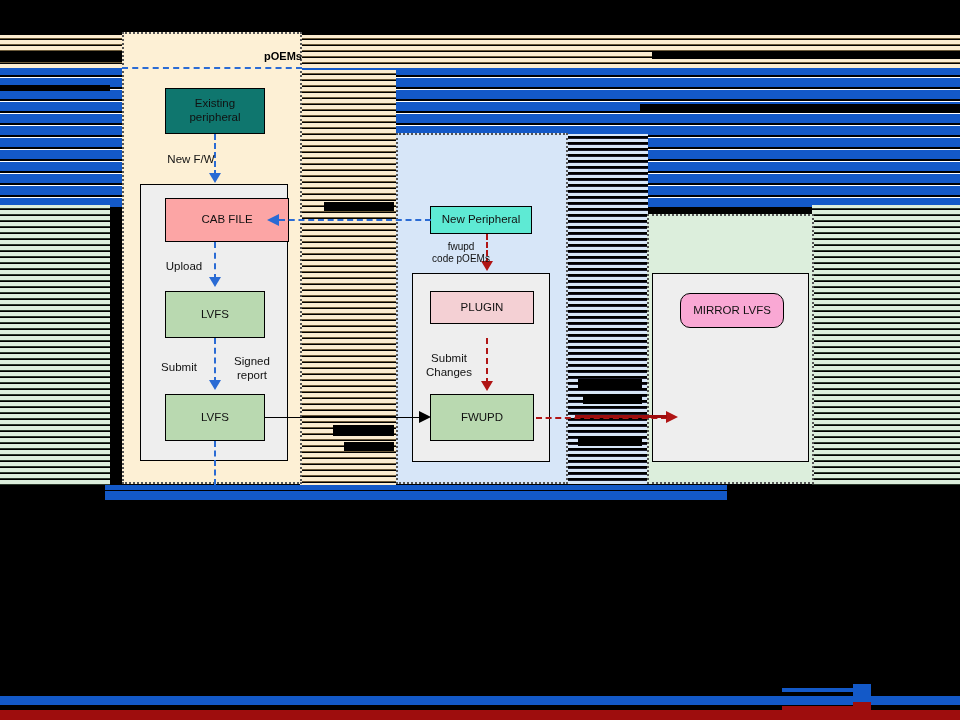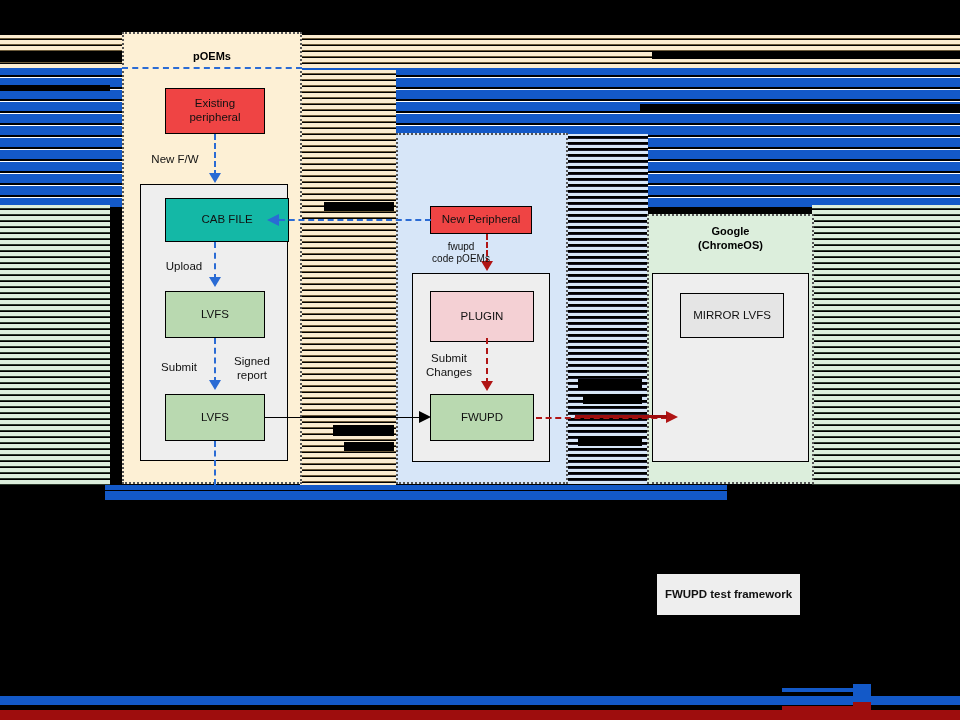--- a/index.html
+++ b/index.html
@@ -1,21 +1,21 @@
 <!DOCTYPE html>
 <html><head>
 <meta charset="utf-8">
 <style>
   html,body{margin:0;padding:0;background:#000;}
   #stage{position:relative;width:960px;height:720px;background:#000;overflow:hidden;
          font-family:"Liberation Sans","DejaVu Sans",sans-serif;}
 
   
   .panel{position:absolute;border:2px dotted #555;box-sizing:border-box;}
-  .panel-title{position:absolute;left:0;right:0;text-align:center;font-weight:bold;
+  .panel-title{position:absolute;left:0;right:0;text-align:right;font-weight:bold;
                font-size:11px;color:#000;line-height:1.25;}
   .inner{position:absolute;background:#eeeeee;border:1px solid #000;box-sizing:border-box;}
   .node{position:absolute;box-sizing:border-box;border:1px solid #000;
         display:flex;align-items:center;justify-content:center;
         font-size:11.5px;color:#111;text-align:center;line-height:1.2;}
   .lbl{position:absolute;font-size:11.5px;color:#111;line-height:1.2;text-align:center;}
 
   
   .vdash{position:absolute;border-left:2px dashed #2a6bd4;}
   .vdash-red{position:absolute;border-left:2px dashed #b01515;}
@@ -69,34 +69,34 @@
   <div class="glitch blackbar" style="left:344px;top:442px;width:50px;height:9px;"></div>
 
   <div class="glitch blackbar" style="left:578px;top:379px;width:64px;height:9px;"></div>
   <div class="glitch blackbar" style="left:583px;top:394px;width:59px;height:10px;"></div>
   <div class="glitch blackbar" style="left:578px;top:436px;width:64px;height:10px;"></div>
 
   <div class="panel" style="left:122px;top:32px;width:180px;height:452px;background:#fdf0d5;">
   </div>
   <div class="panel-title" style="left:122px;top:50px;width:180px;">pOEMs</div>
 
-  <div class="node" style="left:165px;top:88px;width:100px;height:46px;background:#ef4444;">
+  <div class="node" style="left:165px;top:88px;width:100px;height:46px;background:#0f766e;">
     <div>
       <div>Existing</div>
       <div>peripheral</div>
     </div>
   </div>
 
   <div class="vdash" style="left:214px;top:134px;height:42px;"></div>
   <div class="tri-down" style="left:209px;top:173px;border-top:10px solid #2a6bd4;"></div>
-  <div class="lbl" style="left:140px;top:153px;width:70px;">New F/W</div>
+  <div class="lbl" style="left:156px;top:153px;width:70px;">New F/W</div>
 
   <div class="inner" style="left:140px;top:184px;width:148px;height:277px;"></div>
 
-  <div class="node" style="left:165px;top:198px;width:124px;height:44px;background:#14b8a6;">CAB FILE</div>
+  <div class="node" style="left:165px;top:198px;width:124px;height:44px;background:#fca5a5;">CAB FILE</div>
 
   <div class="vdash" style="left:214px;top:242px;height:38px;"></div>
   <div class="tri-down" style="left:209px;top:277px;border-top:10px solid #2a6bd4;"></div>
   <div class="lbl" style="left:152px;top:260px;width:64px;">Upload</div>
 
   <div class="node" style="left:165px;top:291px;width:100px;height:47px;background:#b9d9b0;">LVFS</div>
 
   <div class="vdash" style="left:214px;top:338px;height:45px;"></div>
   <div class="tri-down" style="left:209px;top:380px;border-top:10px solid #2a6bd4;"></div>
   <div class="lbl" style="left:148px;top:361px;width:62px;">Submit</div>
@@ -104,70 +104,65 @@
     <div>Signed</div>
     <div>report</div>
   </div>
 
   <div class="node" style="left:165px;top:394px;width:100px;height:47px;background:#b9d9b0;">LVFS</div>
 
   <div class="vdash" style="left:214px;top:441px;height:44px;"></div>
 
   <div class="panel" style="left:396px;top:133px;width:172px;height:351px;background:#d7e6f8;"></div>
 
-  <div class="node" style="left:430px;top:206px;width:102px;height:28px;background:#ef4444;">New Peripheral</div>
+  <div class="node" style="left:430px;top:206px;width:102px;height:28px;background:#5eead4;">New Peripheral</div>
 
   <div class="hdash" style="left:279px;top:219px;width:152px;"></div>
   <div class="tri-left" style="left:267px;top:214px;border-right:12px solid #2a6bd4;"></div>
 
   <div class="hdash" style="left:122px;top:67px;width:180px;"></div>
 
   <div class="vdash-red" style="left:486px;top:234px;height:30px;"></div>
   <div class="tri-down" style="left:481px;top:261px;border-top:10px solid #b01515;"></div>
   <div class="lbl" style="left:418px;top:241px;width:86px;font-size:10px;">
     <div>fwupd</div>
     <div>code pOEMs</div>
   </div>
 
   <div class="inner" style="left:412px;top:273px;width:138px;height:189px;"></div>
 
-  <div class="node" style="left:430px;top:291px;width:104px;height:51px;background:#f4d0d4;">PLUGIN</div>
+  <div class="node" style="left:430px;top:291px;width:104px;height:33px;background:#f4d0d4;">PLUGIN</div>
 
   <div class="vdash-red" style="left:486px;top:338px;height:46px;"></div>
   <div class="tri-down" style="left:481px;top:381px;border-top:10px solid #b01515;"></div>
   <div class="lbl" style="left:418px;top:352px;width:62px;">
     <div>Submit</div>
     <div>Changes</div>
   </div>
 
   <div class="node" style="left:430px;top:394px;width:104px;height:47px;background:#b9d9b0;">FWUPD</div>
 
   <div class="hline" style="left:265px;top:417px;width:156px;"></div>
   <div class="tri-right" style="left:419px;top:411px;border-left:12px solid #000;"></div>
 
   <div class="panel" style="left:647px;top:214px;width:167px;height:270px;background:#dceedc;"></div>
-  <div class="panel-title" style="left:647px;top:225px;width:167px;">
-    <div>Google</div>
-    <div>(ChromeOS)</div>
-  </div>
 
   <div class="inner" style="left:652px;top:273px;width:157px;height:189px;"></div>
 
-  <div class="node" style="left:680px;top:293px;width:104px;height:45px;background:#e5e5e5;">MIRROR LVFS</div>
+  <div class="node" style="left:680px;top:293px;width:104px;height:35px;background:#f9a8d4;border-radius:10px;">MIRROR LVFS</div>
 
 
   <div class="hdash-red" style="left:536px;top:417px;width:131px;"></div>
   <div class="tri-right" style="left:666px;top:411px;border-left:12px solid #b01515;"></div>
 
   <div class="glitch redbar" style="left:575px;top:415px;width:92px;height:3px;background:#9e0d0d;"></div>
 
   <div class="glitch bluebar" style="left:105px;top:485px;width:622px;height:5px;"></div>
   <div class="glitch bluebar" style="left:105px;top:491px;width:622px;height:9px;"></div>
 
-  <div class="node" style="left:657px;top:574px;width:143px;height:41px;background:#eeeeee;border:none;font-weight:bold;font-size:11.5px;">FWUPD test framework</div>
 
   <div class="glitch bluebar" style="left:782px;top:688px;width:82px;height:4px;"></div>
   <div class="glitch bluebar" style="left:853px;top:684px;width:18px;height:16px;"></div>
   <div class="glitch bluebar" style="left:0;top:696px;width:960px;height:9px;"></div>
   <div class="glitch redbar" style="left:782px;top:706px;width:82px;height:4px;"></div>
   <div class="glitch redbar" style="left:853px;top:702px;width:18px;height:14px;"></div>
   <div class="glitch redbar" style="left:0;top:710px;width:960px;height:10px;"></div>
 
 </div>
 

